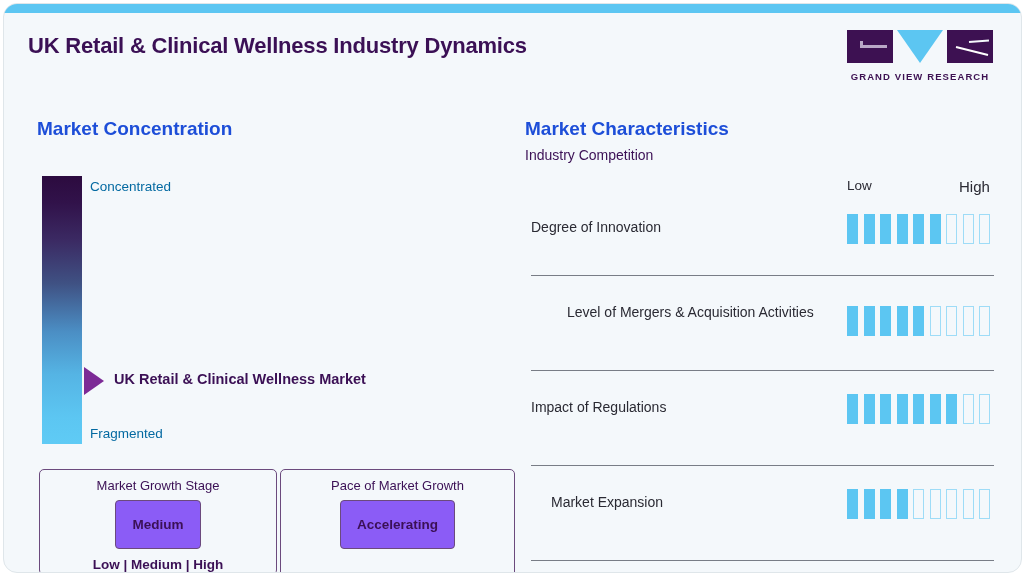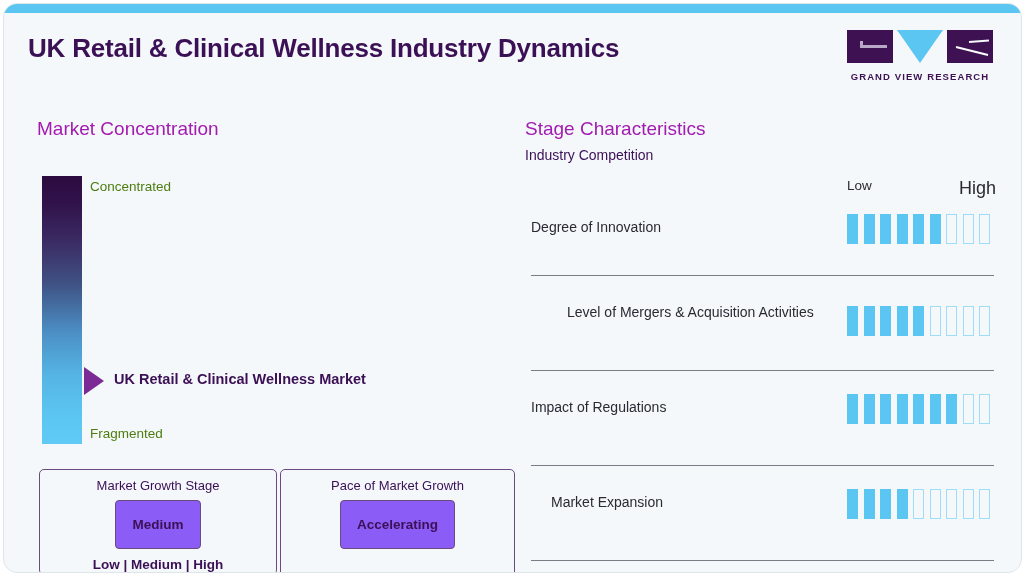--- a/index.html
+++ b/index.html
@@ -41,21 +41,21 @@
     position: absolute;
     left: 0;
     top: 9px;
     width: 100%;
     height: 82px;
   }
   .page-title {
     position: absolute;
     left: 24px;
     top: 20px;
-    font-size: 26px;
+    font-size: 22px;
     font-weight: bold;
     color: #3b1055;
     letter-spacing: -0.2px;
     white-space: nowrap;
   }
   .logo {
     position: absolute;
     right: 28px;
     top: 17px;
     width: 146px;
@@ -128,22 +128,22 @@
 
   
   .left-panel {
     position: absolute;
     left: 0;
     top: 95px;
   }
   .section-title {
     position: absolute;
     font-size: 19px;
-    font-weight: normal;
-    color: #a21caf;
+    font-weight: bold;
+    color: #1d4ed8;
     white-space: nowrap;
   }
   .sec-left-title { left: 33px; top: 19px; }
 
   .gradient-bar {
     position: absolute;
     left: 38px;
     top: 77px;
     width: 40px;
     height: 268px;
@@ -153,21 +153,21 @@
       #3b2a63 24%,
       #3f5183 40%,
       #4b8ec4 58%,
       #55b4e4 74%,
       #5cc6f2 90%,
       #5fcbf5 100%);
   }
   .grad-label {
     position: absolute;
     font-size: 13.5px;
-    color: #4d7c0f;
+    color: #0369a1;
     white-space: nowrap;
   }
   .label-concentrated { left: 86px; top: 80px; }
   .label-fragmented { left: 86px; top: 327px; }
 
   .marker-arrow {
     position: absolute;
     left: 80px;
     top: 268px;
     width: 0;
@@ -243,21 +243,21 @@
     position: absolute;
     left: 843px;
     top: 79px;
     font-size: 13.5px;
     color: #2a2a33;
   }
   .scale-high {
     position: absolute;
     left: 955px;
     top: 79px;
-    font-size: 18px;
+    font-size: 15px;
     color: #2a2a33;
   }
 
   .char-row {
     position: absolute;
     left: 521px;
     width: 470px;
     height: 95px;
   }
   .char-label {
@@ -338,21 +338,21 @@
       <div class="stage-scale">Low | Medium | High</div>
     </div>
 
     <div class="stage-box box-pace">
       <div class="stage-heading">Pace of Market Growth</div>
       <div class="stage-value">Accelerating</div>
     </div>
   </div>
 
   <div class="right-panel">
-    <div class="section-title sec-right-title">Stage Characteristics</div>
+    <div class="section-title sec-right-title">Market Characteristics</div>
     <div class="sec-right-sub">Industry Competition</div>
 
     <div class="scale-low">Low</div>
     <div class="scale-high">High</div>
 
     <div id="char-rows">
         <div class="char-row" style="top: 110px;">
           <div class="char-label" style="top: 10px;">Degree of Innovation</div>
           <div class="char-bars" style="top: 5px;">
             <div class="cbar on"></div>

